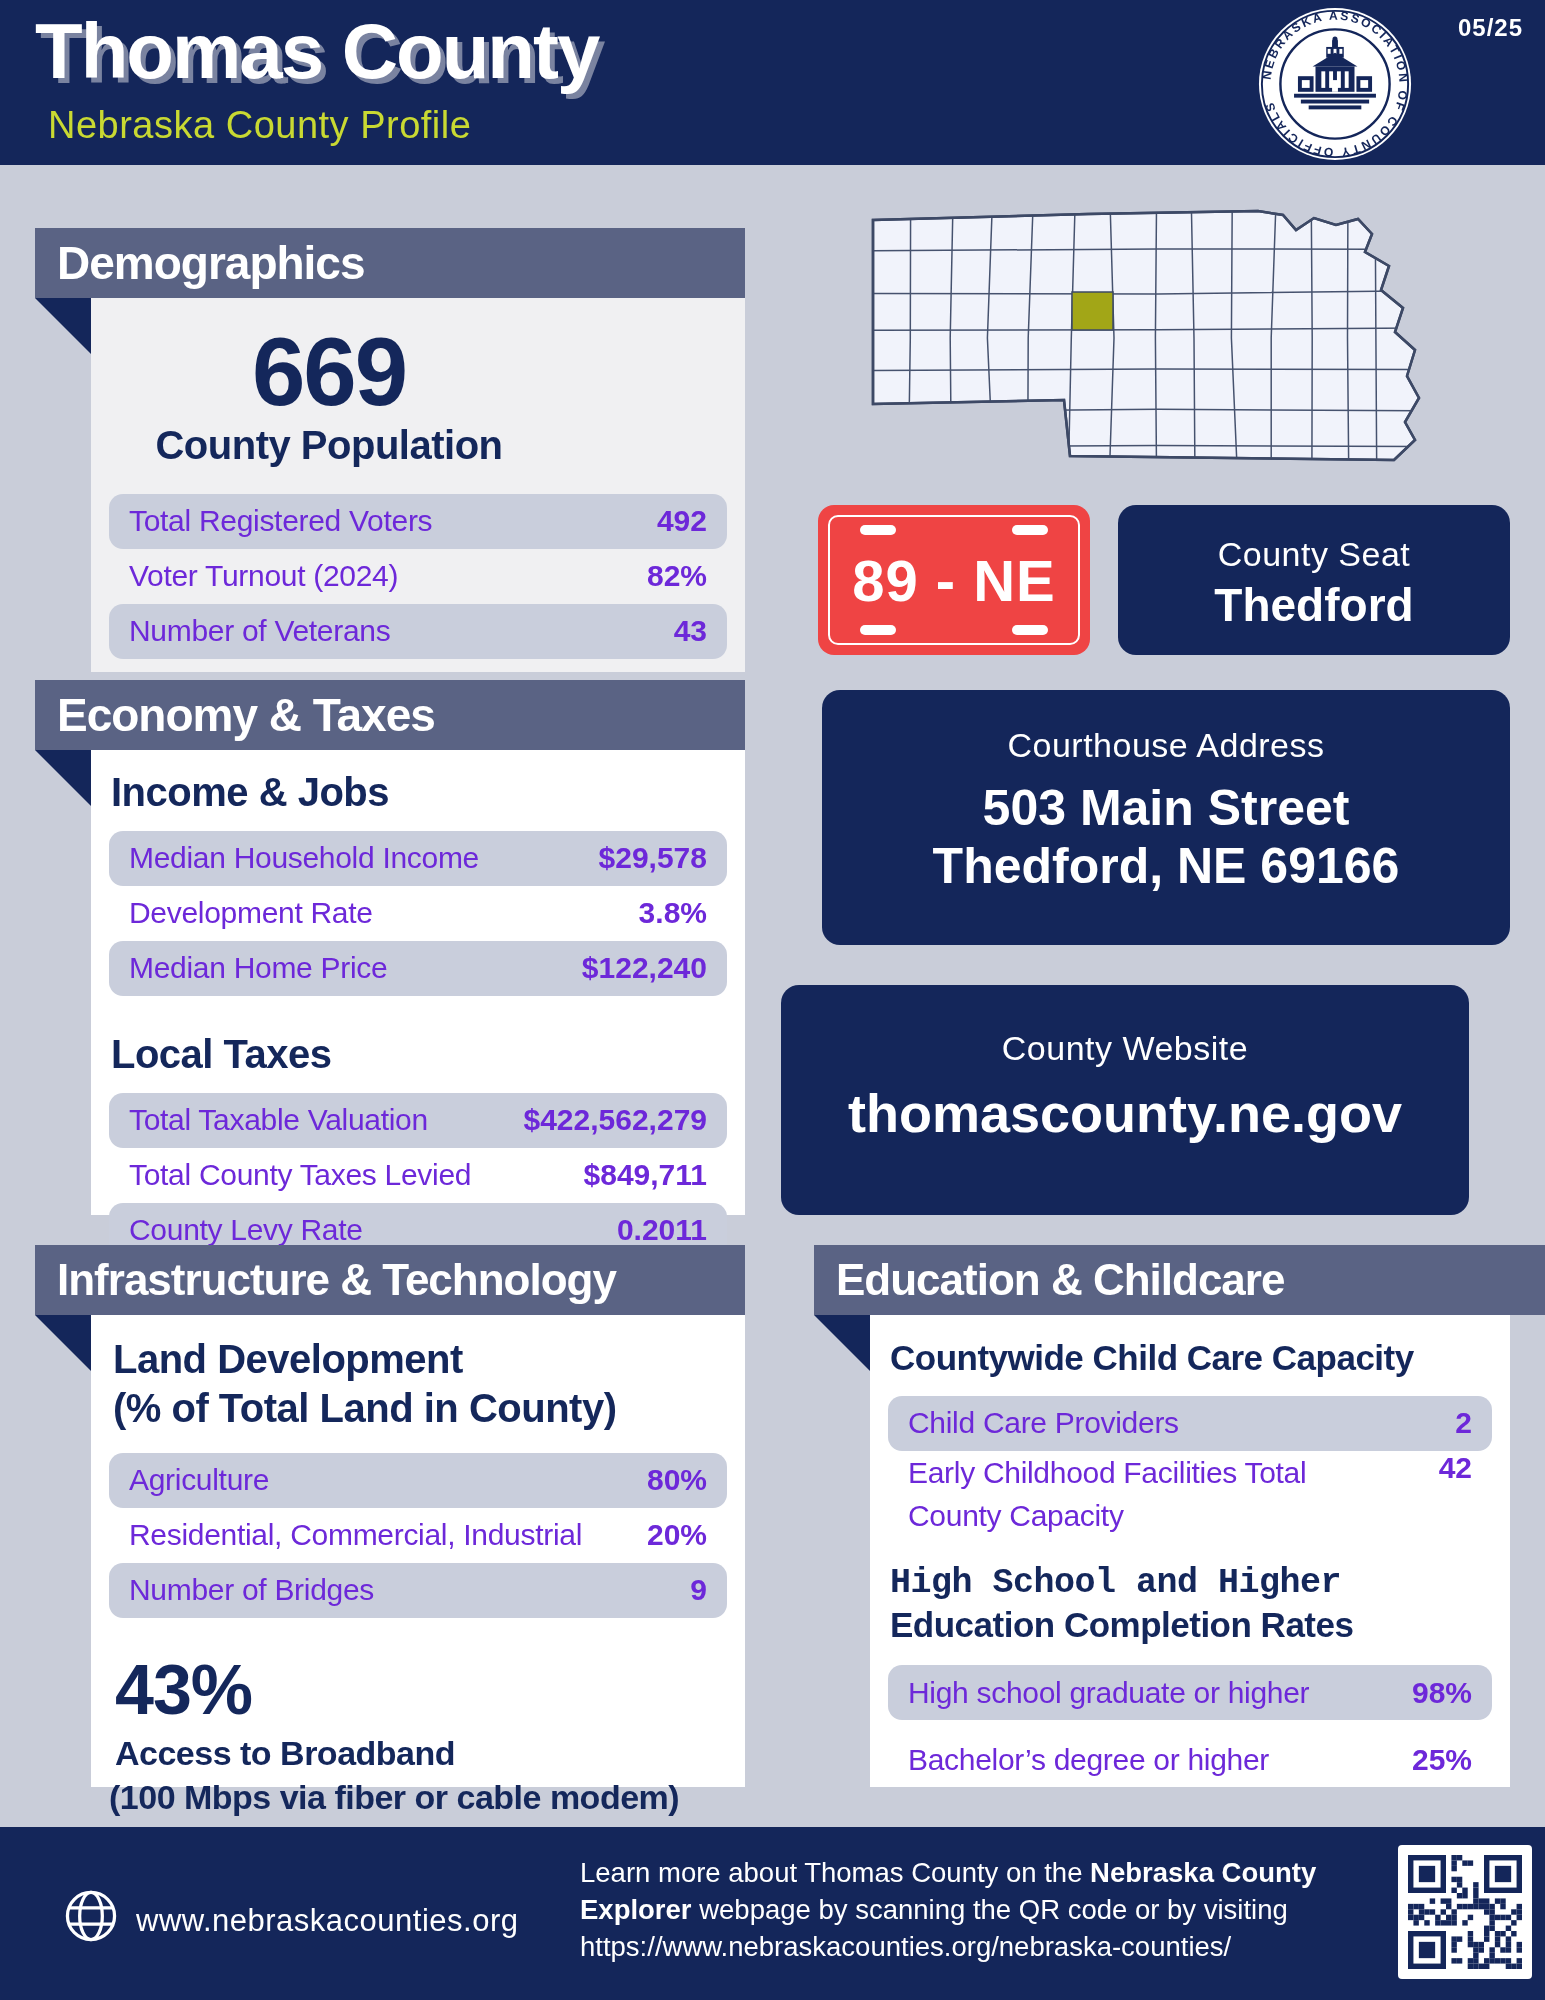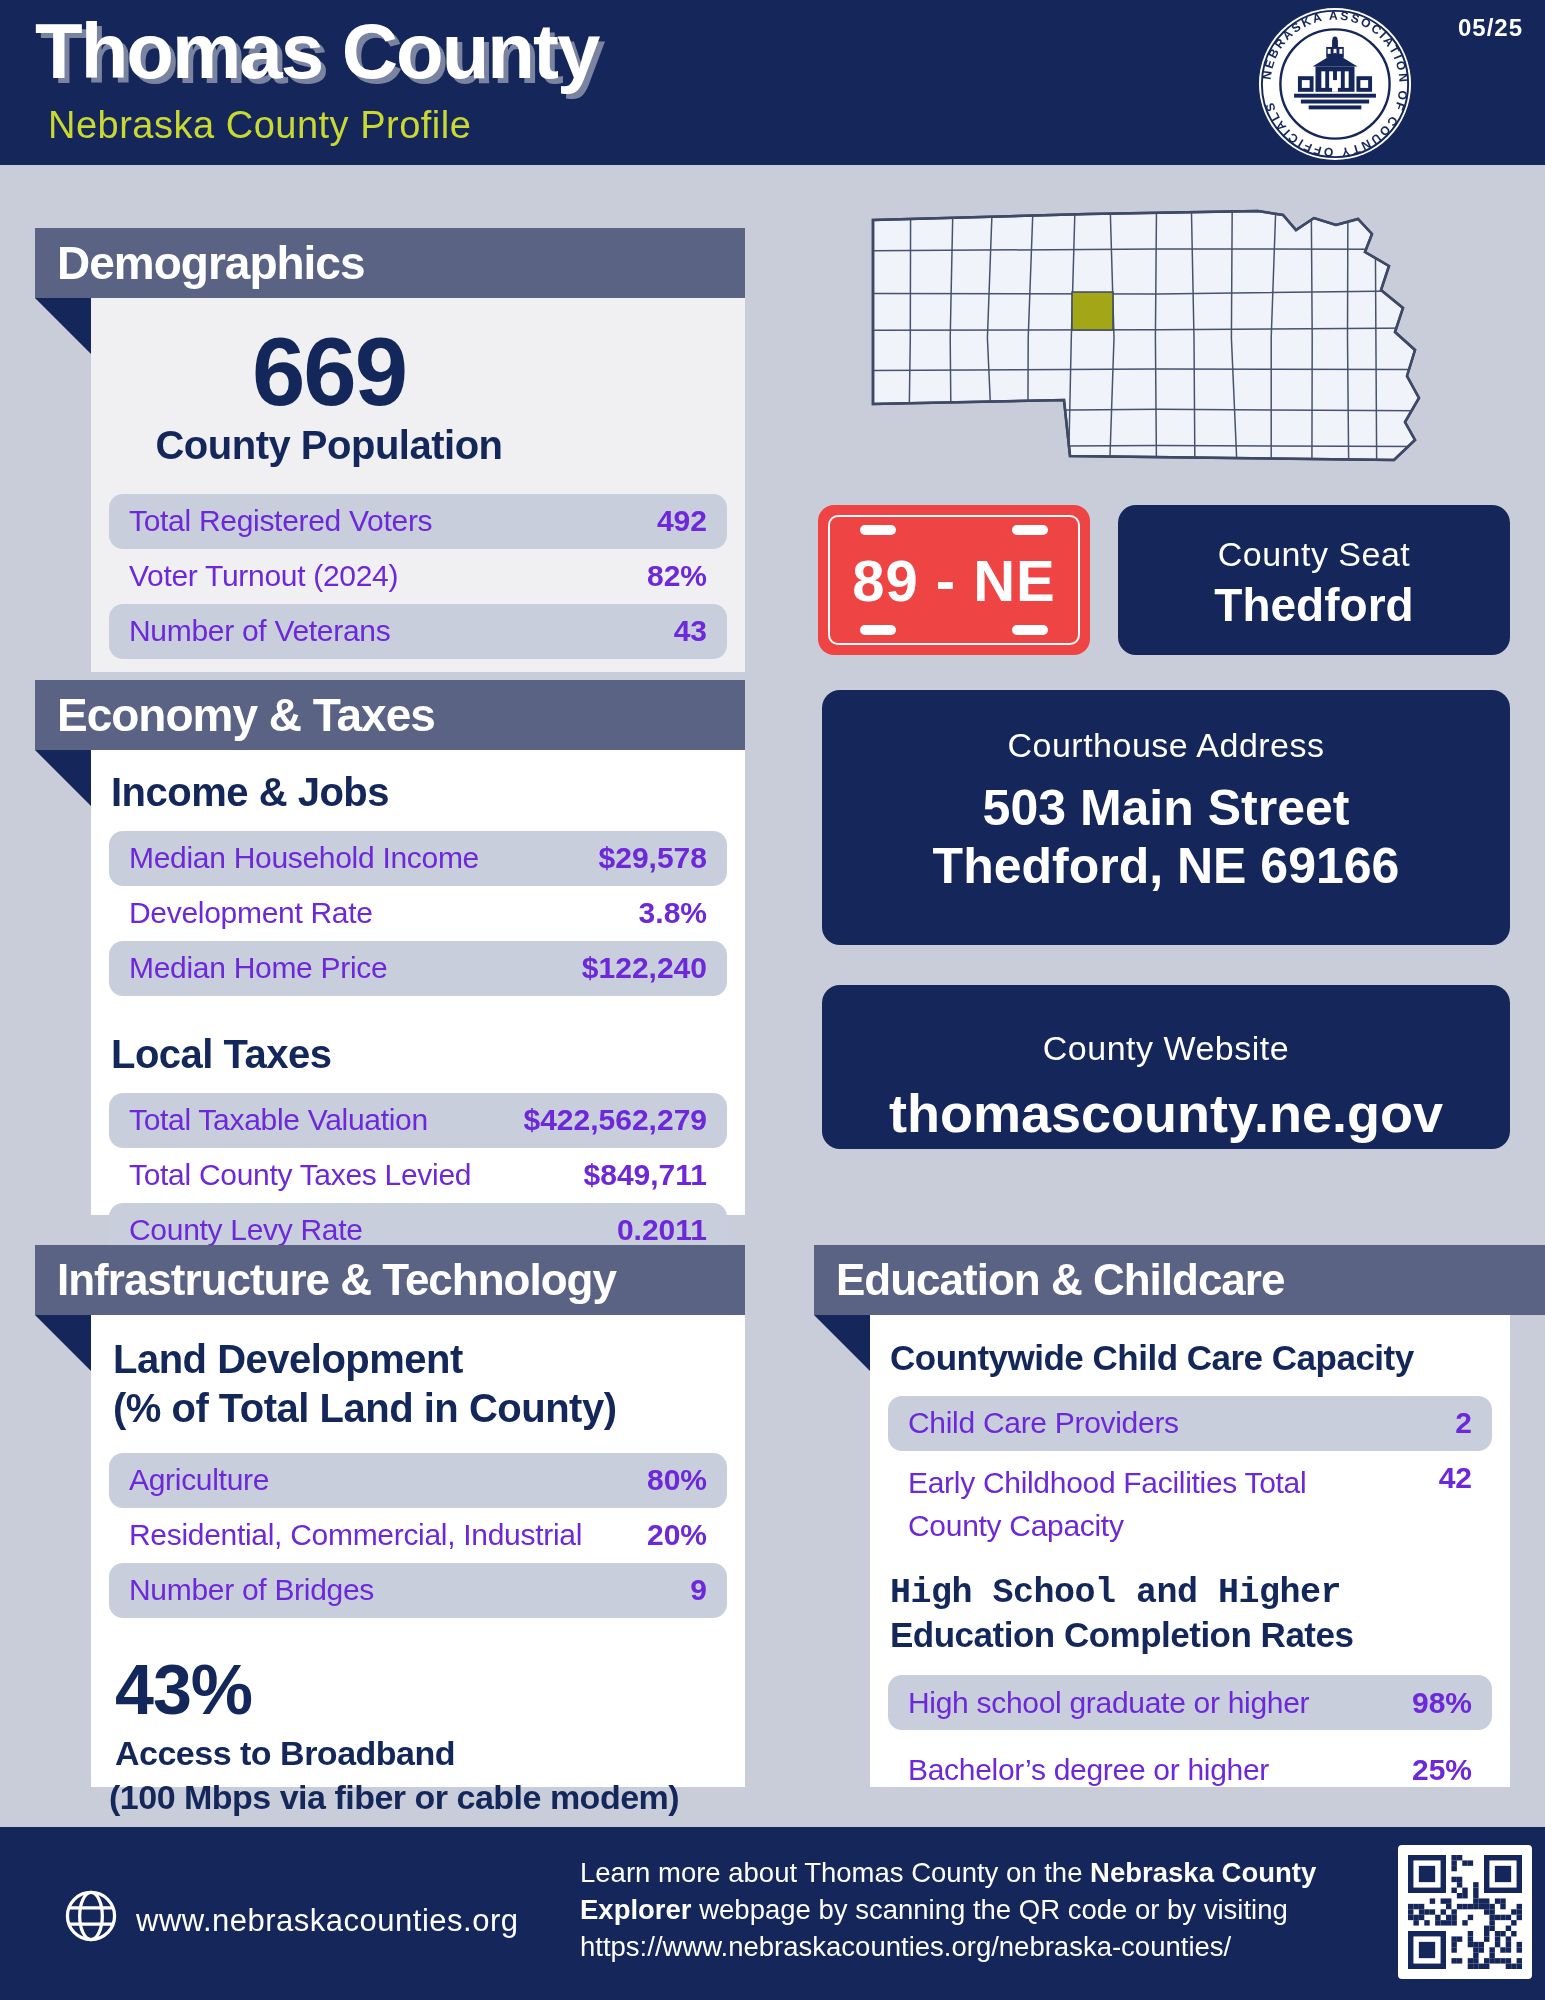--- a/index.html
+++ b/index.html
@@ -22,21 +22,21 @@
   .panel{background:#FFFFFF;padding:14px 18px;box-sizing:border-box;}
   .panel.gray{background:#F0F0F2;}
   .panel-h{font-size:40px;font-weight:700;color:#14275B;letter-spacing:-0.5px;line-height:1.22;}
   .panel-h.sm{font-size:35px;}
 
   .row{display:flex;justify-content:space-between;align-items:center;height:55px;
        padding:0 20px;border-radius:14px;font-size:30px;color:#6d28d9;box-sizing:border-box;}
   .row .lbl{font-weight:400;letter-spacing:-0.3px;}
   .row .val{font-weight:700;}
   .pill{background:#C9CEDC;}
-  .row.tall{height:auto;align-items:flex-start;padding-top:10px;padding-bottom:6px;}
+  .row.tall{height:auto;align-items:flex-start;padding-bottom:6px;}
   .row.tall .lbl{max-width:480px;line-height:1.45;}
 
   .pop-block{width:440px;text-align:center;margin:10px 0 26px 0;}
   .pop-num{font-size:96px;font-weight:800;color:#14275B;line-height:1.05;letter-spacing:-2px;}
   .pop-lbl{font-size:40px;font-weight:700;color:#14275B;letter-spacing:-0.5px;}
 
   .big-pct{font-size:70px;font-weight:800;color:#14275B;letter-spacing:-1px;line-height:1.1;}
   .bold-line{font-size:34px;font-weight:700;color:#14275B;letter-spacing:-0.5px;line-height:1.3;}
 
   
@@ -220,21 +220,21 @@
     <div class="box-label" style="margin-top:30px;">County Seat</div>
     <div class="box-value" style="font-size:46px;margin-top:4px;">Thedford</div>
   </div>
 
   <div class="abs navy-box" style="left:822px;top:690px;width:688px;height:255px;">
     <div class="box-label" style="margin-top:36px;">Courthouse Address</div>
     <div class="box-value" style="font-size:50px;margin-top:14px;">503 Main Street</div>
     <div class="box-value" style="font-size:50px;">Thedford, NE 69166</div>
   </div>
 
-  <div class="abs navy-box" style="left:822px;top:985px;width:688px;height:164px;">
+  <div class="abs navy-box" style="left:781px;top:985px;width:688px;height:230px;">
     <div class="box-label" style="margin-top:44px;">County Website</div>
     <div class="box-value" style="font-size:54px;margin-top:14px;">thomascounty.ne.gov</div>
   </div>
 
   <div class="abs bar" style="left:814px;top:1245px;width:755px;font-size:44px;">Education &amp; Childcare</div>
   <div class="abs fold" style="left:814px;top:1315px;"></div>
   <div class="abs panel" style="left:870px;top:1315px;width:640px;height:472px;">
     <div class="panel-h sm" style="margin:8px 0 16px 2px;">Countywide Child Care Capacity</div>
     <div class="row pill">
       <span class="lbl">Child Care Providers</span>

